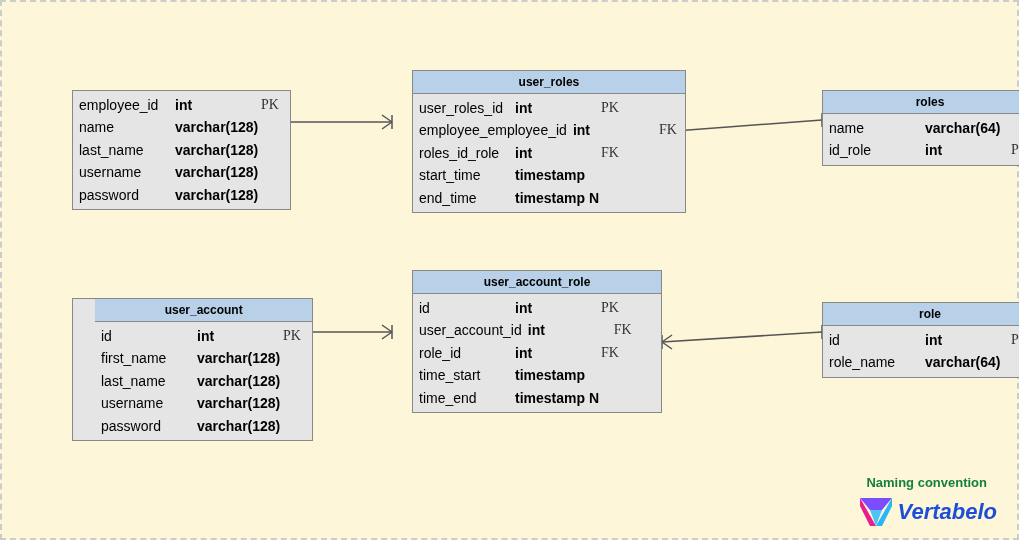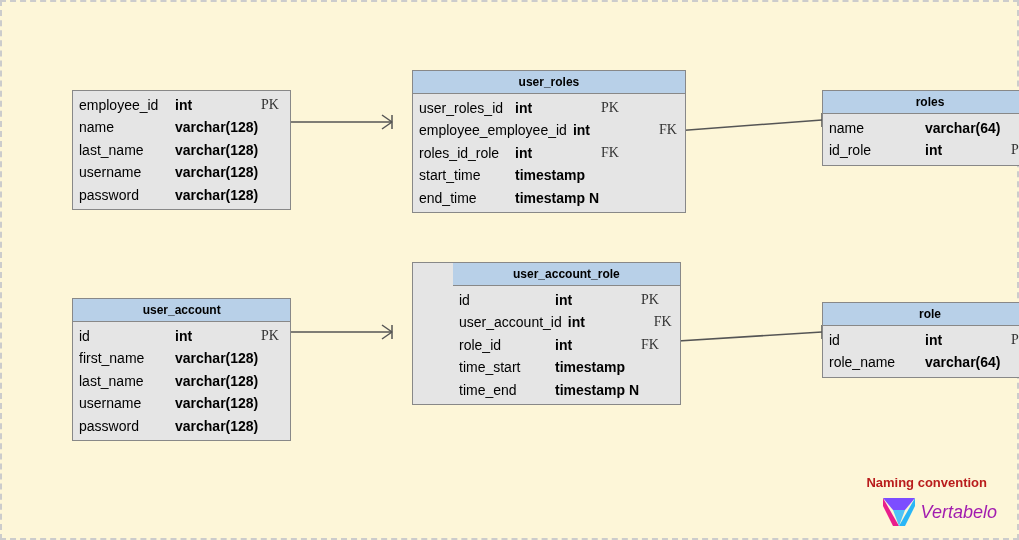--- a/index.html
+++ b/index.html
@@ -52,40 +52,40 @@
       height: 540px;
       pointer-events: none;
     }
 
     .naming-convention {
       position: absolute;
       bottom: 48px;
       right: 30px;
       font-weight: bold;
       font-size: 13px;
-      color: #b91c1c;
+      color: #15803d;
     }
 
     .vertabelo-logo {
       position: absolute;
       bottom: 12px;
       right: 20px;
       display: flex;
       align-items: center;
       gap: 6px;
     }
     .vertabelo-logo-icon {
       width: 32px;
       height: 28px;
     }
     .vertabelo-logo-text {
-      font-size: 18px;
+      font-size: 22px;
       font-style: italic;
-      font-weight: normal;
-      color: #a21caf;
+      font-weight: bold;
+      color: #1d4ed8;
     }
   </style>
 </head>
 <body>
 
 <div class="canvas">
 
   <svg class="connections">
 
     <line x1="270" y1="120" x2="390" y2="120" stroke="#555" stroke-width="1.5"></line>
@@ -189,21 +189,21 @@
         <span class="col-key"></span>
       </div>
       <div class="db-row">
         <span class="col-name">id_role</span>
         <span class="col-type">int</span>
         <span class="col-key">PK</span>
       </div>
     </div>
   </div>
 
-  <div class="db-table" style="left:70px; top:296px; min-width:210px;">
+  <div class="db-table" style="left:70px; top:296px; min-width:210px;padding-left:22px;">
     <div class="db-table-header">user_account</div>
     <div class="db-table-body">
       <div class="db-row">
         <span class="col-name">id</span>
         <span class="col-type">int</span>
         <span class="col-key">PK</span>
       </div>
       <div class="db-row">
         <span class="col-name">first_name</span>
         <span class="col-type">varchar(128)</span>
@@ -220,21 +220,21 @@
         <span class="col-key"></span>
       </div>
       <div class="db-row">
         <span class="col-name">password</span>
         <span class="col-type">varchar(128)</span>
         <span class="col-key"></span>
       </div>
     </div>
   </div>
 
-  <div class="db-table" style="left:410px; top:260px; min-width:250px;padding-left:40px;">
+  <div class="db-table" style="left:410px; top:268px; min-width:250px;">
     <div class="db-table-header">user_account_role</div>
     <div class="db-table-body">
       <div class="db-row">
         <span class="col-name">id</span>
         <span class="col-type">int</span>
         <span class="col-key">PK</span>
       </div>
       <div class="db-row">
         <span class="col-name">user_account_id</span>
         <span class="col-type">int</span>

